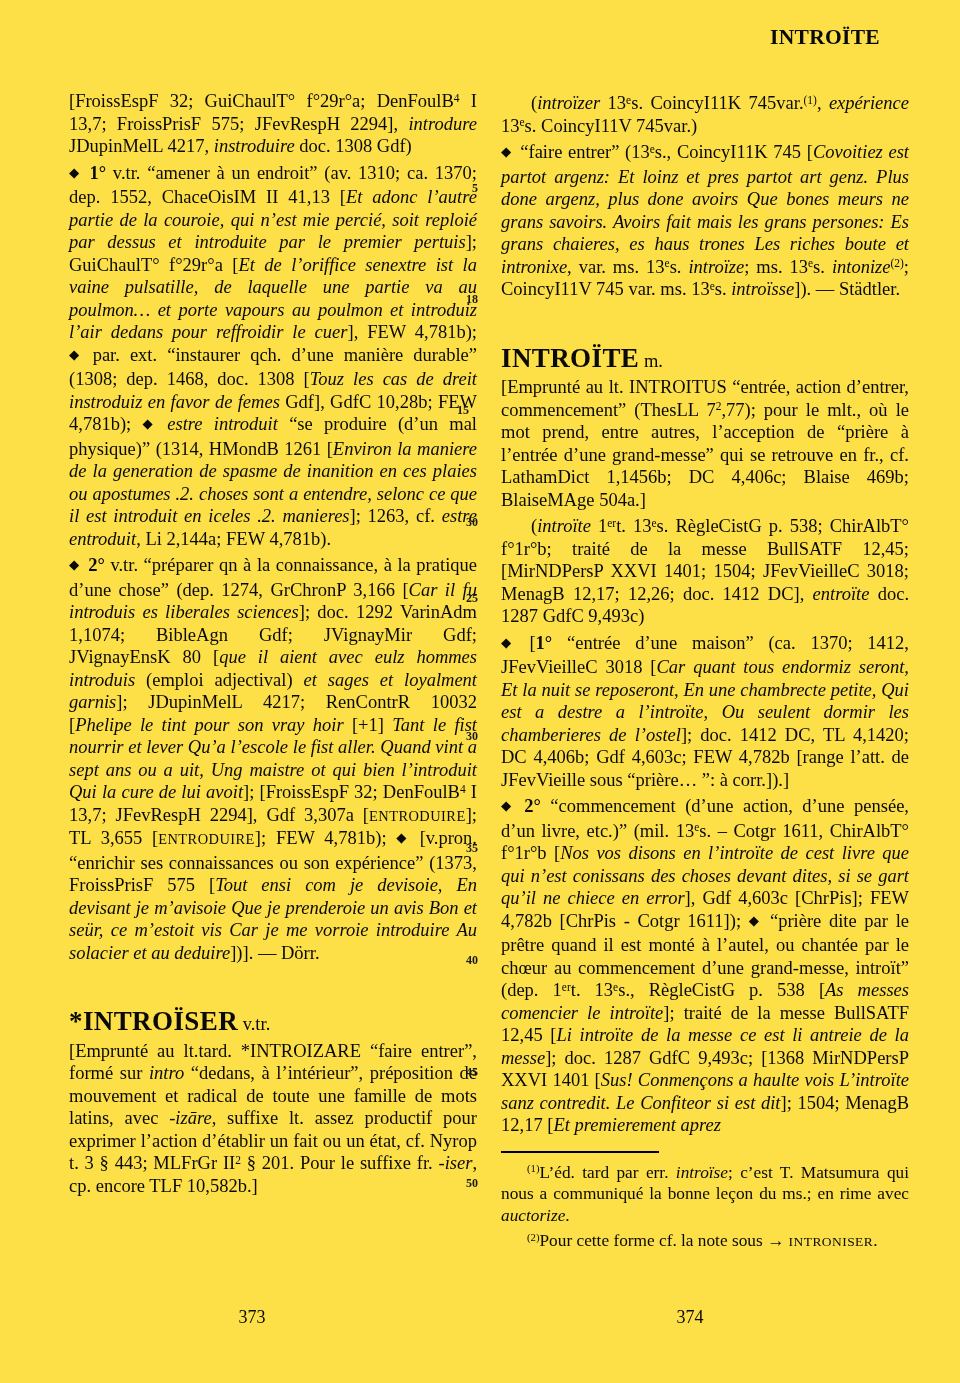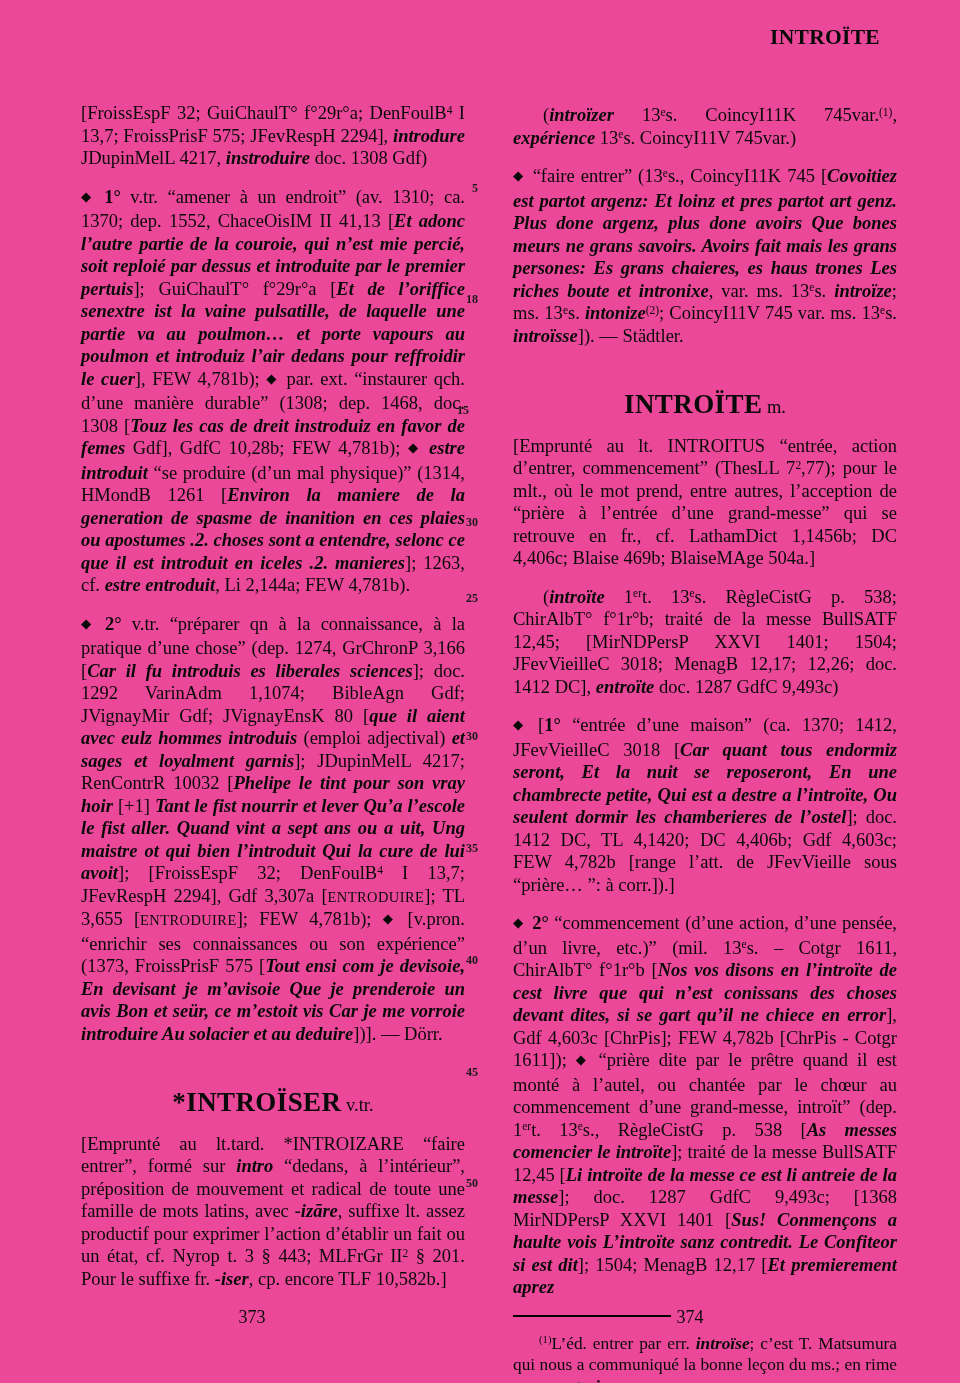--- a/index.html
+++ b/index.html
@@ -1,20 +1,20 @@
 <!DOCTYPE html>
 <html><head>
 <meta charset="utf-8">
 <style>
   html,body { margin:0; padding:0; background:#e8e8e4; }
   .page {
     position:relative;
     width:960px; height:1383px;
     margin:0 auto;
-    background:#ec4899;
+    background:#fde047;
     color:#0a0a0a;
     font-family:"Liberation Serif","DejaVu Serif",serif;
     font-size:18.5px;
     line-height:22.5px;
     overflow:hidden;
   }
   .running-head {
     position:absolute; top:26px; right:80px;
     font-weight:bold; font-size:21.5px; letter-spacing:0.3px;
   }
@@ -22,33 +22,33 @@
   .col-left  { left:65px;  top:86px; }
   .col-right { left:497px; top:88px; }
   .gutter { position:absolute; left:448px; top:0; width:32px; height:100%; }
   .lineno {
     position:absolute; right:2px;
     font-size:12px; line-height:12px;
     font-weight:bold;
     color:#1a1a1a;
     width:30px; text-align:right;
   }
-  .para { margin:16px; text-align:justify; text-indent:0; }
+  .para { margin:4px; text-align:justify; text-indent:0; }
   .para.indent { text-indent:30px; }
-  .para.headword { margin-top:44px; margin-bottom:3px; text-align:center; }
+  .para.headword { margin-top:44px; margin-bottom:3px; text-align:left; }
   .para.footnote { font-size:17.3px; line-height:21.6px; text-indent:26px; }
   .para.fnrule {
     margin-top:14px; margin-bottom:9px;
     width:158px; height:0;
     border-top:2px solid #000;
   }
   .hw1 { font-size:27px; font-weight:bold; letter-spacing:0.4px; line-height:27px; }
   .hw2 { font-size:18.5px; }
   .r  { }
-  .it { font-style:italic;font-weight:bold; }
+  .it { font-style:italic; }
   .bd { font-weight:bold; }
   .sc { font-size:0.78em; letter-spacing:0.45px; }
   .sp { font-size:0.62em; line-height:0; position:relative; top:-0.48em; }
   .dm { font-size:0.72em; margin-right:0.6em; position:relative; top:-2px; }
   .pagenum {
     position:absolute; top:1306px;
     width:60px; text-align:center;
     font-size:18px;
   }
   .pagenum-left  { left:222px; }
@@ -69,21 +69,21 @@
     </div>
   <div class="col col-right">
       <p class="para indent"><span class="r">(</span><span class="it">introïzer</span><span class="r"> 13</span><span class="sp">e</span><span class="r">s. CoincyI11K 745var.</span><span class="sp">(1)</span><span class="r">, </span><span class="it">expérience</span><span class="r"> 13</span><span class="sp">e</span><span class="r">s. CoincyI11V 745var.)</span></p>
       <p class="para body"><span class="dm">◆</span><span class="r">“faire entrer” (13</span><span class="sp">e</span><span class="r">s., CoincyI11K 745 [</span><span class="it">Covoitiez est partot argenz: Et loinz et pres partot art genz. Plus done argenz, plus done avoirs Que bones meurs ne grans savoirs. Avoirs fait mais les grans persones: Es grans chaieres, es haus trones Les riches boute et intronixe</span><span class="r">, var. ms. 13</span><span class="sp">e</span><span class="r">s. </span><span class="it">introïze</span><span class="r">; ms. 13</span><span class="sp">e</span><span class="r">s. </span><span class="it">intonize</span><span class="sp">(2)</span><span class="r">; CoincyI11V 745 var. ms. 13</span><span class="sp">e</span><span class="r">s. </span><span class="it">introïsse</span><span class="r">]). — Städtler.</span></p>
       <p class="para headword"><span class="hw1">INTROÏTE</span><span class="hw2"> m.</span></p>
       <p class="para body"><span class="r">[Emprunté au lt. INTROITUS “entrée, action d’entrer, commencement” (ThesLL 7</span><span class="sp">2</span><span class="r">,77); pour le mlt., où le mot prend, entre autres, l’acception de “prière à l’entrée d’une grand-messe” qui se retrouve en fr., cf. LathamDict 1,1456b; DC 4,406c; Blaise 469b; BlaiseMAge 504a.]</span></p>
       <p class="para indent"><span class="r">(</span><span class="it">introïte</span><span class="r"> 1</span><span class="sp">er</span><span class="r">t. 13</span><span class="sp">e</span><span class="r">s. RègleCistG p. 538; ChirAlbT° f°1r°b; traité de la messe BullSATF 12,45; [MirNDPersP XXVI 1401; 1504; JFevVieilleC 3018; MenagB 12,17; 12,26; doc. 1412 DC], </span><span class="it">entroïte</span><span class="r"> doc. 1287 GdfC 9,493c)</span></p>
       <p class="para body"><span class="dm">◆</span><span class="r">[</span><span class="bd">1°</span><span class="r"> “entrée d’une maison” (ca. 1370; 1412, JFevVieilleC 3018 [</span><span class="it">Car quant tous endormiz seront, Et la nuit se reposeront, En une chambrecte petite, Qui est a destre a l’introïte, Ou seulent dormir les chamberieres de l’ostel</span><span class="r">]; doc. 1412 DC, TL 4,1420; DC 4,406b; Gdf 4,603c; FEW 4,782b [range l’att. de JFevVieille sous “prière… ”: à corr.]).]</span></p>
       <p class="para body"><span class="dm">◆</span><span class="bd">2°</span><span class="r"> “commencement (d’une action, d’une pensée, d’un livre, etc.)” (mil. 13</span><span class="sp">e</span><span class="r">s. – Cotgr 1611, ChirAlbT° f°1r°b [</span><span class="it">Nos vos disons en l’introïte de cest livre que qui n’est conissans des choses devant dites, si se gart qu’il ne chiece en error</span><span class="r">], Gdf 4,603c [ChrPis]; FEW 4,782b [ChrPis - Cotgr 1611]); </span><span class="dm">◆</span><span class="r">“prière dite par le prêtre quand il est monté à l’autel, ou chantée par le chœur au commencement d’une grand-messe, introït” (dep. 1</span><span class="sp">er</span><span class="r">t. 13</span><span class="sp">e</span><span class="r">s., RègleCistG p. 538 [</span><span class="it">As messes comencier le introïte</span><span class="r">]; traité de la messe BullSATF 12,45 [</span><span class="it">Li introïte de la messe ce est li antreie de la messe</span><span class="r">]; doc. 1287 GdfC 9,493c; [1368 MirNDPersP XXVI 1401 [</span><span class="it">Sus! Conmençons a haulte vois L’introïte sanz contredit. Le Confiteor si est dit</span><span class="r">]; 1504; MenagB 12,17 [</span><span class="it">Et premierement aprez</span></p>
       <p class="para fnrule"></p>
-      <p class="para footnote"><span class="sp">(1)</span><span class="r">L’éd. entrer par err. </span><span class="it">introïse</span><span class="r">; c’est T. Matsumura qui nous a communiqué la bonne leçon du ms.; en rime avec </span><span class="it">auctorize</span><span class="r">.</span></p>
+      <p class="para footnote"><span class="sp">(1)</span><span class="r">L’éd. tard par err. </span><span class="it">introïse</span><span class="r">; c’est T. Matsumura qui nous a communiqué la bonne leçon du ms.; en rime avec </span><span class="it">auctorize</span><span class="r">.</span></p>
       <p class="para footnote"><span class="sp">(2)</span><span class="r">Pour cette forme cf. la note sous → </span><span class="sc">INTRONISER</span><span class="r">.</span></p>
     </div>
 
   <div class="gutter">
       <span class="lineno" style="top: 182px;">5</span>
       <span class="lineno" style="top: 293px;">18</span>
       <span class="lineno" style="top: 404px; text-align: center;">15</span>
       <span class="lineno" style="top: 516px;">30</span>
       <span class="lineno" style="top: 592px;">25</span>
       <span class="lineno" style="top: 730px; padding-left: 12px;">30</span>

